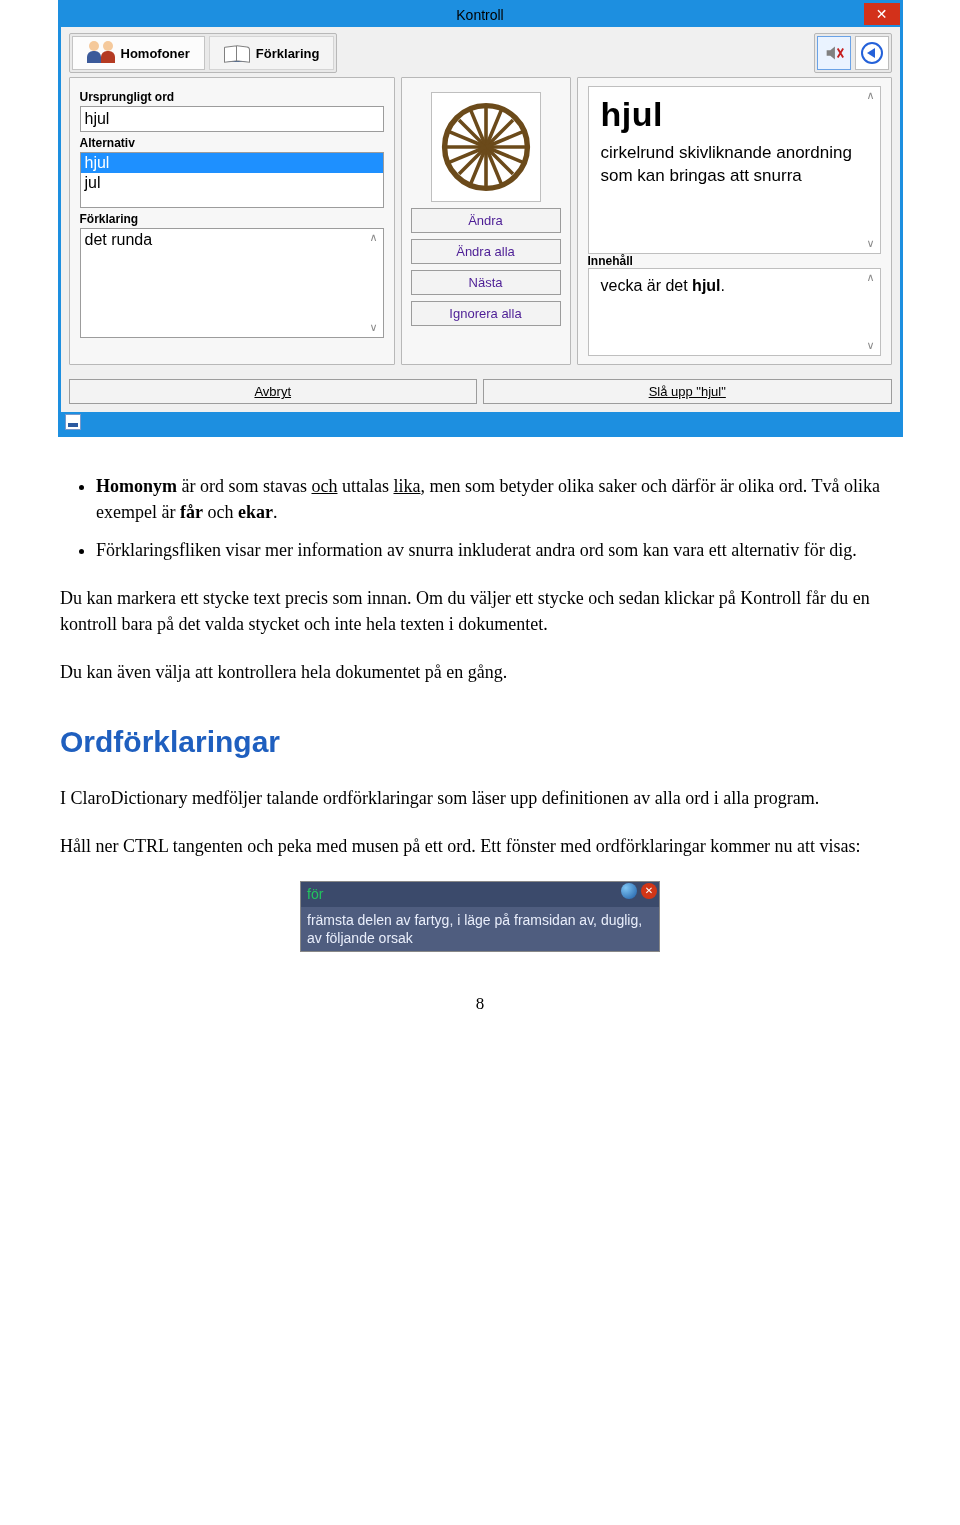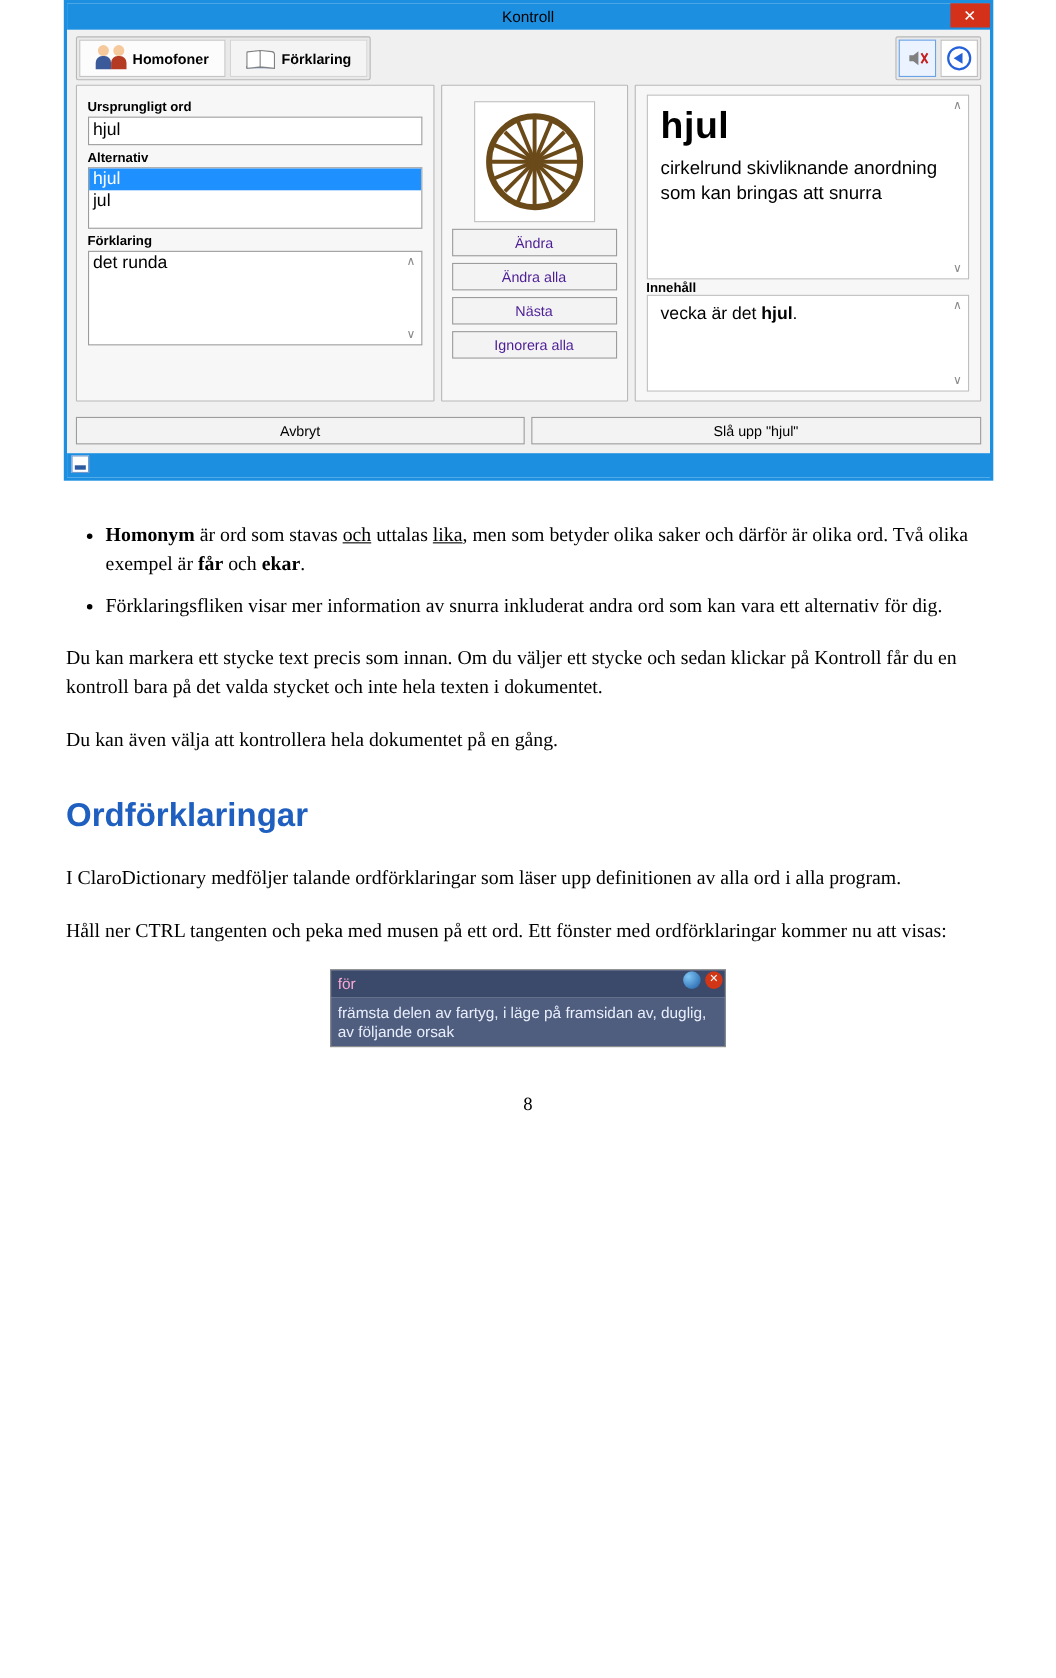--- a/index.html
+++ b/index.html
@@ -161,21 +161,21 @@
   }
   .listbox {
     width: 100%; height: 56px;
     background: #fff; border: 1px solid #9c9c9c;
     font-size: 16px; overflow: hidden;
   }
   .listbox .opt { padding: 1px 4px; }
   .listbox .opt.sel { background: #1e90ff; color: #fff; }
 
   .multiline {
-    width: 100%; height: 86px;
+    width: 100%; height: 110px;
     background: #fff; border: 1px solid #9c9c9c;
     padding: 2px 4px; font-size: 16px;
     position: relative;
   }
   .scroll-up, .scroll-dn {
     position: absolute; right: 2px; width: 14px; height: 14px;
     color: #8a8a8a; font-size: 11px; text-align: center;
   }
   .scroll-up { top: 2px; } .scroll-dn { bottom: 2px; }
 
@@ -223,20 +223,21 @@
     min-height: 88px;
     font-size: 16px;
     font-family: "Segoe UI", Arial, sans-serif;
   }
   .context-block b { font-weight: 900; }
 
   .bottom-row {
     display: flex;
     gap: 6px;
     margin-top: 8px;
+    text-decoration: underline;
   }
   .bottom-row .btn { flex: 1; width: auto; color: #000; }
   .bottom-row .btn.mid { flex: 1.3; line-height: 1.1; font-size: 12px; }
 
   .dialog-footer {
     background: #1d8fe0;
     height: 22px;
     position: relative;
   }
   .dialog-footer .doc-ico {
@@ -264,21 +265,21 @@
     margin: 34px 0 22px;
   }
 
   
   .tooltip-wrap { text-align: center; margin: 10px 0 40px; }
   .tooltip {
     display: inline-block; width: 360px; text-align: left;
     border: 1px solid #888; font-family: Arial, sans-serif;
   }
   .tt-head {
-    background: #3b4a6b; color: #f9a8d4; font-size: 14px;
+    background: #3b4a6b; color: #22c55e; font-size: 14px;
     padding: 2px 6px; position: relative;
   }
   .tt-head .tt-close {
     position: absolute; right: 2px; top: 1px;
     width: 16px; height: 16px; border-radius: 50%;
     background: #d13617;
     display: inline-flex; align-items:center; justify-content:center;
   }
   .tt-head .tt-close::before {
     content: "✕"; color: #fff; font-size: 10px;

